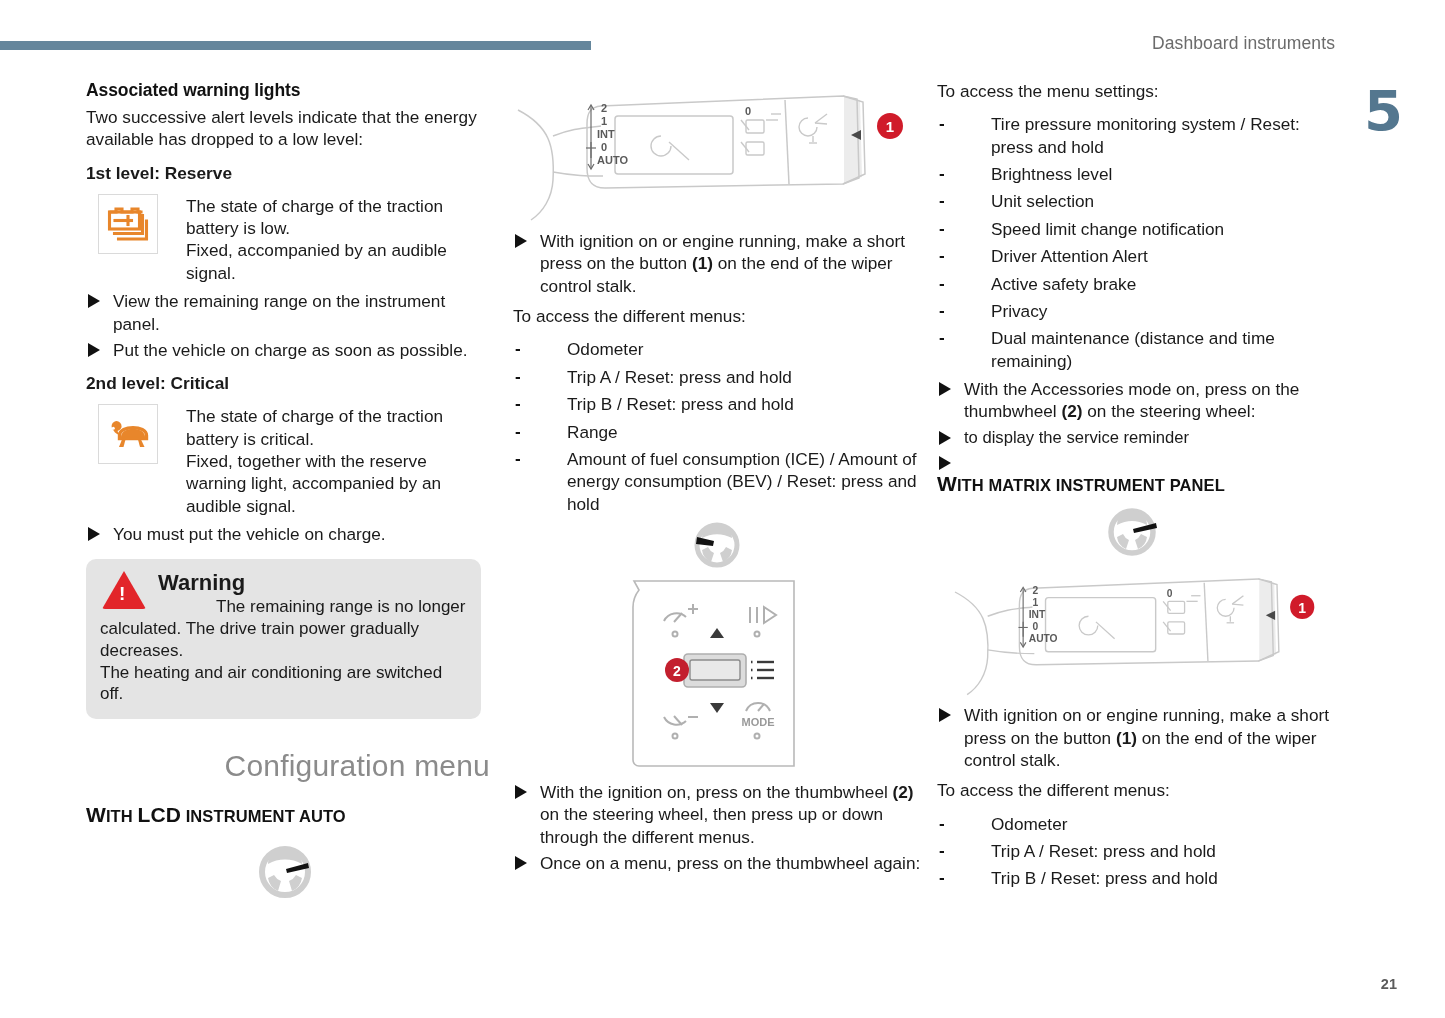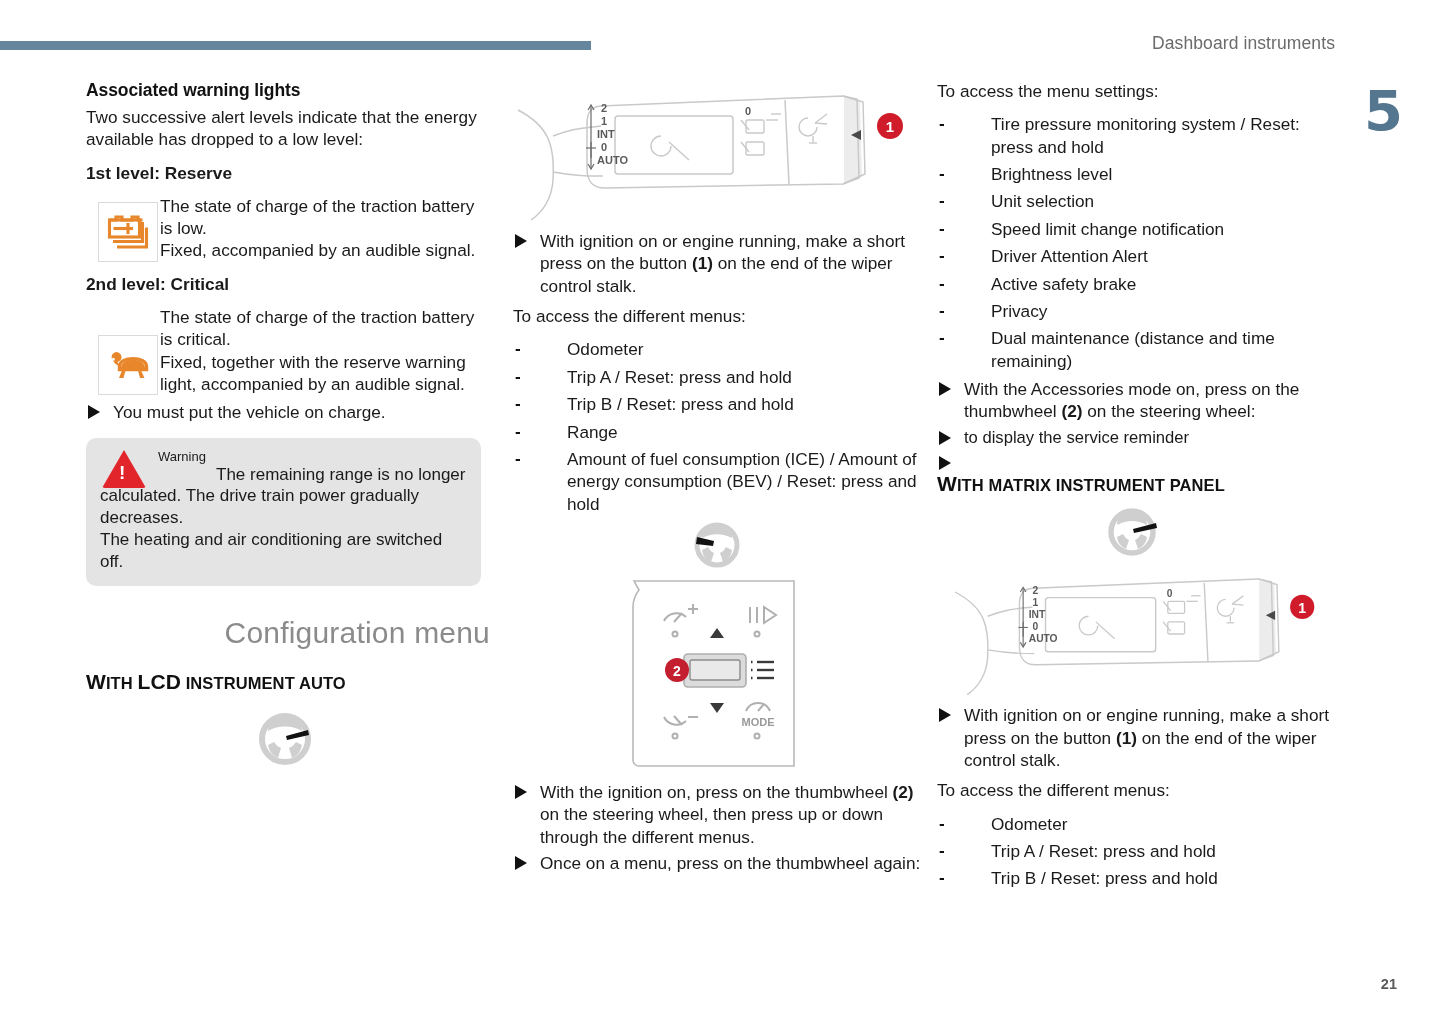--- a/index.html
+++ b/index.html
@@ -74,35 +74,35 @@
     font-size: 17.2px; line-height: 1.30; margin-bottom: 5px;
   }
   ul.dash > li .dash-mark {
     position: absolute; left: 2px; top: -1px;
     font-size: 17.2px; font-weight: bold; color: #111;
   }
 
   .nested { margin-left: 28px; margin-top: 6px; }
 
   
-  .wl-row { display: flex; gap: 2px; margin: 10px 0 6px 12px; align-items: flex-end; }
+  .wl-row { display: flex; gap: 28px; margin: 10px 0 6px 12px; }
   .wl-icon {
     width: 60px; height: 60px; flex: 0 0 60px;
     border: 1px solid #dadada; background: #fff;
     display: flex; align-items: center; justify-content: center;
   }
   .wl-text { font-size: 17.2px; line-height: 1.30; padding-top: 1px; }
 
   
   .warn-box {
     background: #e4e4e4; border-radius: 10px;
     padding: 11px 14px 14px 14px;
     margin-top: 14px; width: 395px;
   }
-  .warn-title { font-size: 13px; font-weight: normal; margin-left: 58px; }
+  .warn-title { font-size: 22px; font-weight: bold; margin-left: 58px; }
   .warn-body { font-size: 17px; line-height: 1.28; }
   .warn-first-line { margin-left: 58px; }
   .warn-tri {
     position: absolute; left: 16px; top: 12px;
     width: 0; height: 0;
     border-left: 22px solid transparent;
     border-right: 22px solid transparent;
     border-bottom: 38px solid #e2252a;
     border-radius: 3px;
   }
@@ -155,20 +155,24 @@
             <line x1="19.5" y1="17.5" x2="26.5" y2="17.5"></line>
             <path d="M9.5 30.5 h28 v-18"></path>
             <path d="M13.5 36 h28 v-18"></path>
           </g>
         </svg>
       </div>
       <div class="wl-text" style="white-space:pre-line">The state of charge of the traction battery is low.
 Fixed, accompanied by an audible signal.</div>
     </div>
 
+    <ul class="tri">
+      <li><span class="tri-mark"></span><span>View the remaining range on the instrument panel.</span></li>
+      <li><span class="tri-mark"></span><span>Put the vehicle on charge as soon as possible.</span></li>
+    </ul>
 
     <div class="bold-lbl">2nd level: Critical</div>
 
     <div class="wl-row">
       <div class="wl-icon">
         <svg width="46" height="38" viewBox="0 0 46 38">
           <g fill="#e8862b">
             <path d="M16 22 C16 11 40 11 40 22 L40 24 L16 24 Z"></path>
             <path d="M16 24 L40 24 L40 22 C40 12.5 16 12.5 16 22 Z" fill="none"></path>
             <path d="M14.5 20.5 C14.5 10 41.5 10 41.5 20.5 L41.5 23.5 L14.5 23.5 Z" fill="none" stroke="#e8862b" stroke-width="3.4"></path>

